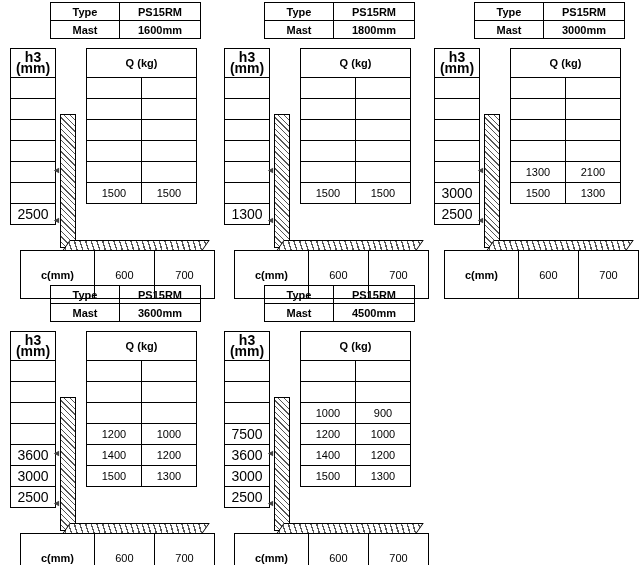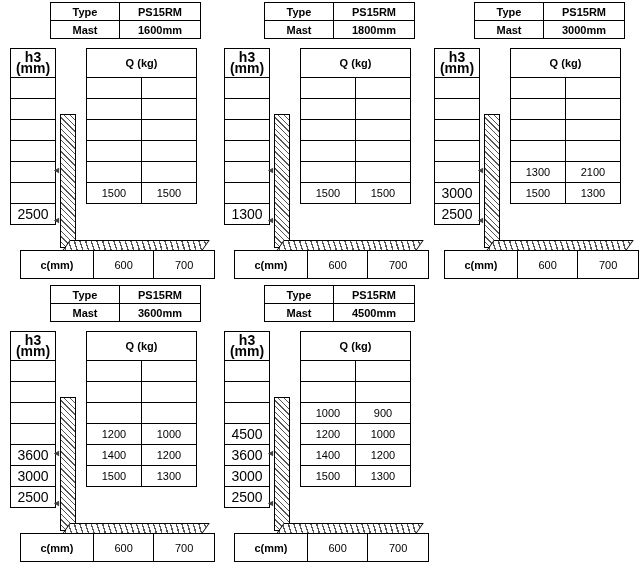--- a/index.html
+++ b/index.html
@@ -112,21 +112,21 @@
   .cfoot {
     border-collapse: collapse;
     table-layout: fixed;
     position: absolute;
   }
   .cfoot td {
     border: 1px solid #000;
     height: 19px;
     text-align: center;
     font-size: 11px;
-    padding: 4px;
+    padding: 14px;
     background: #fff;
   }
   .cfoot td.lbl { width: 66px; font-weight: bold; }
   .cfoot td.val { width: 54px; margin-top: 22px; }
 </style>
 </head>
 <body>
 
 <div class="panel" style="left:10px; top:2px; width:205px; height:280px;">
 
@@ -528,21 +528,21 @@
       <tr>
             <td></td>
           </tr>
       <tr>
             <td></td>
           </tr>
       <tr>
             <td></td>
           </tr>
       <tr>
-            <td>4500</td>
+            <td>7500</td>
           </tr>
       <tr>
             <td>3600</td>
           </tr>
       <tr>
             <td>3000</td>
           </tr>
       <tr>
             <td>2500</td>
           </tr>

